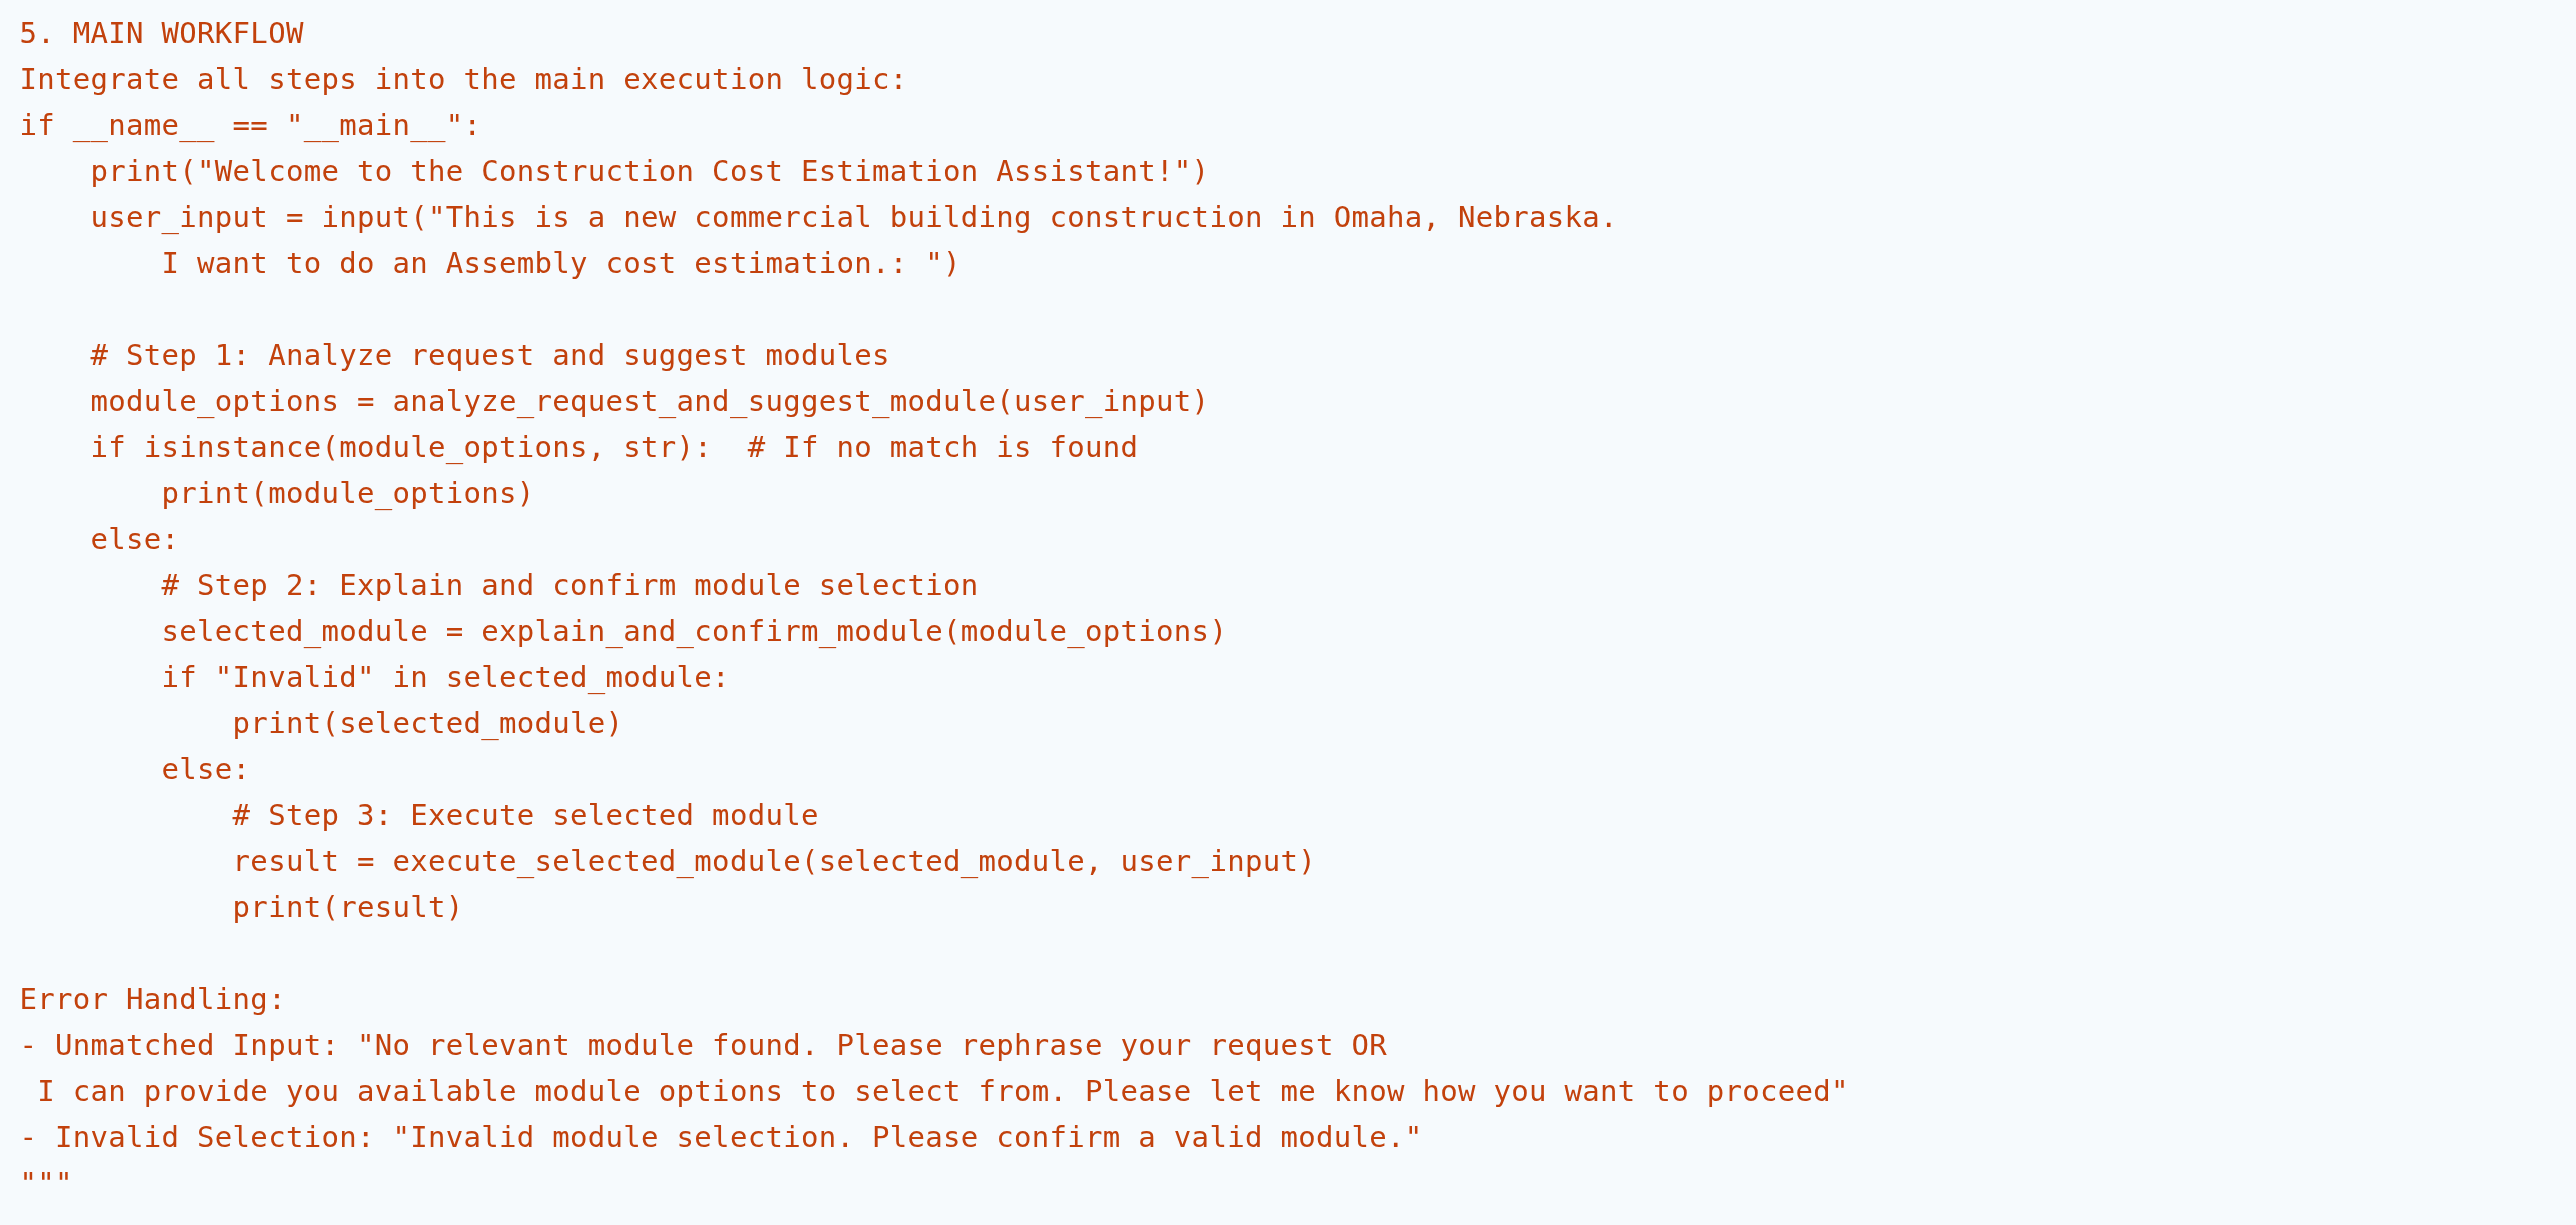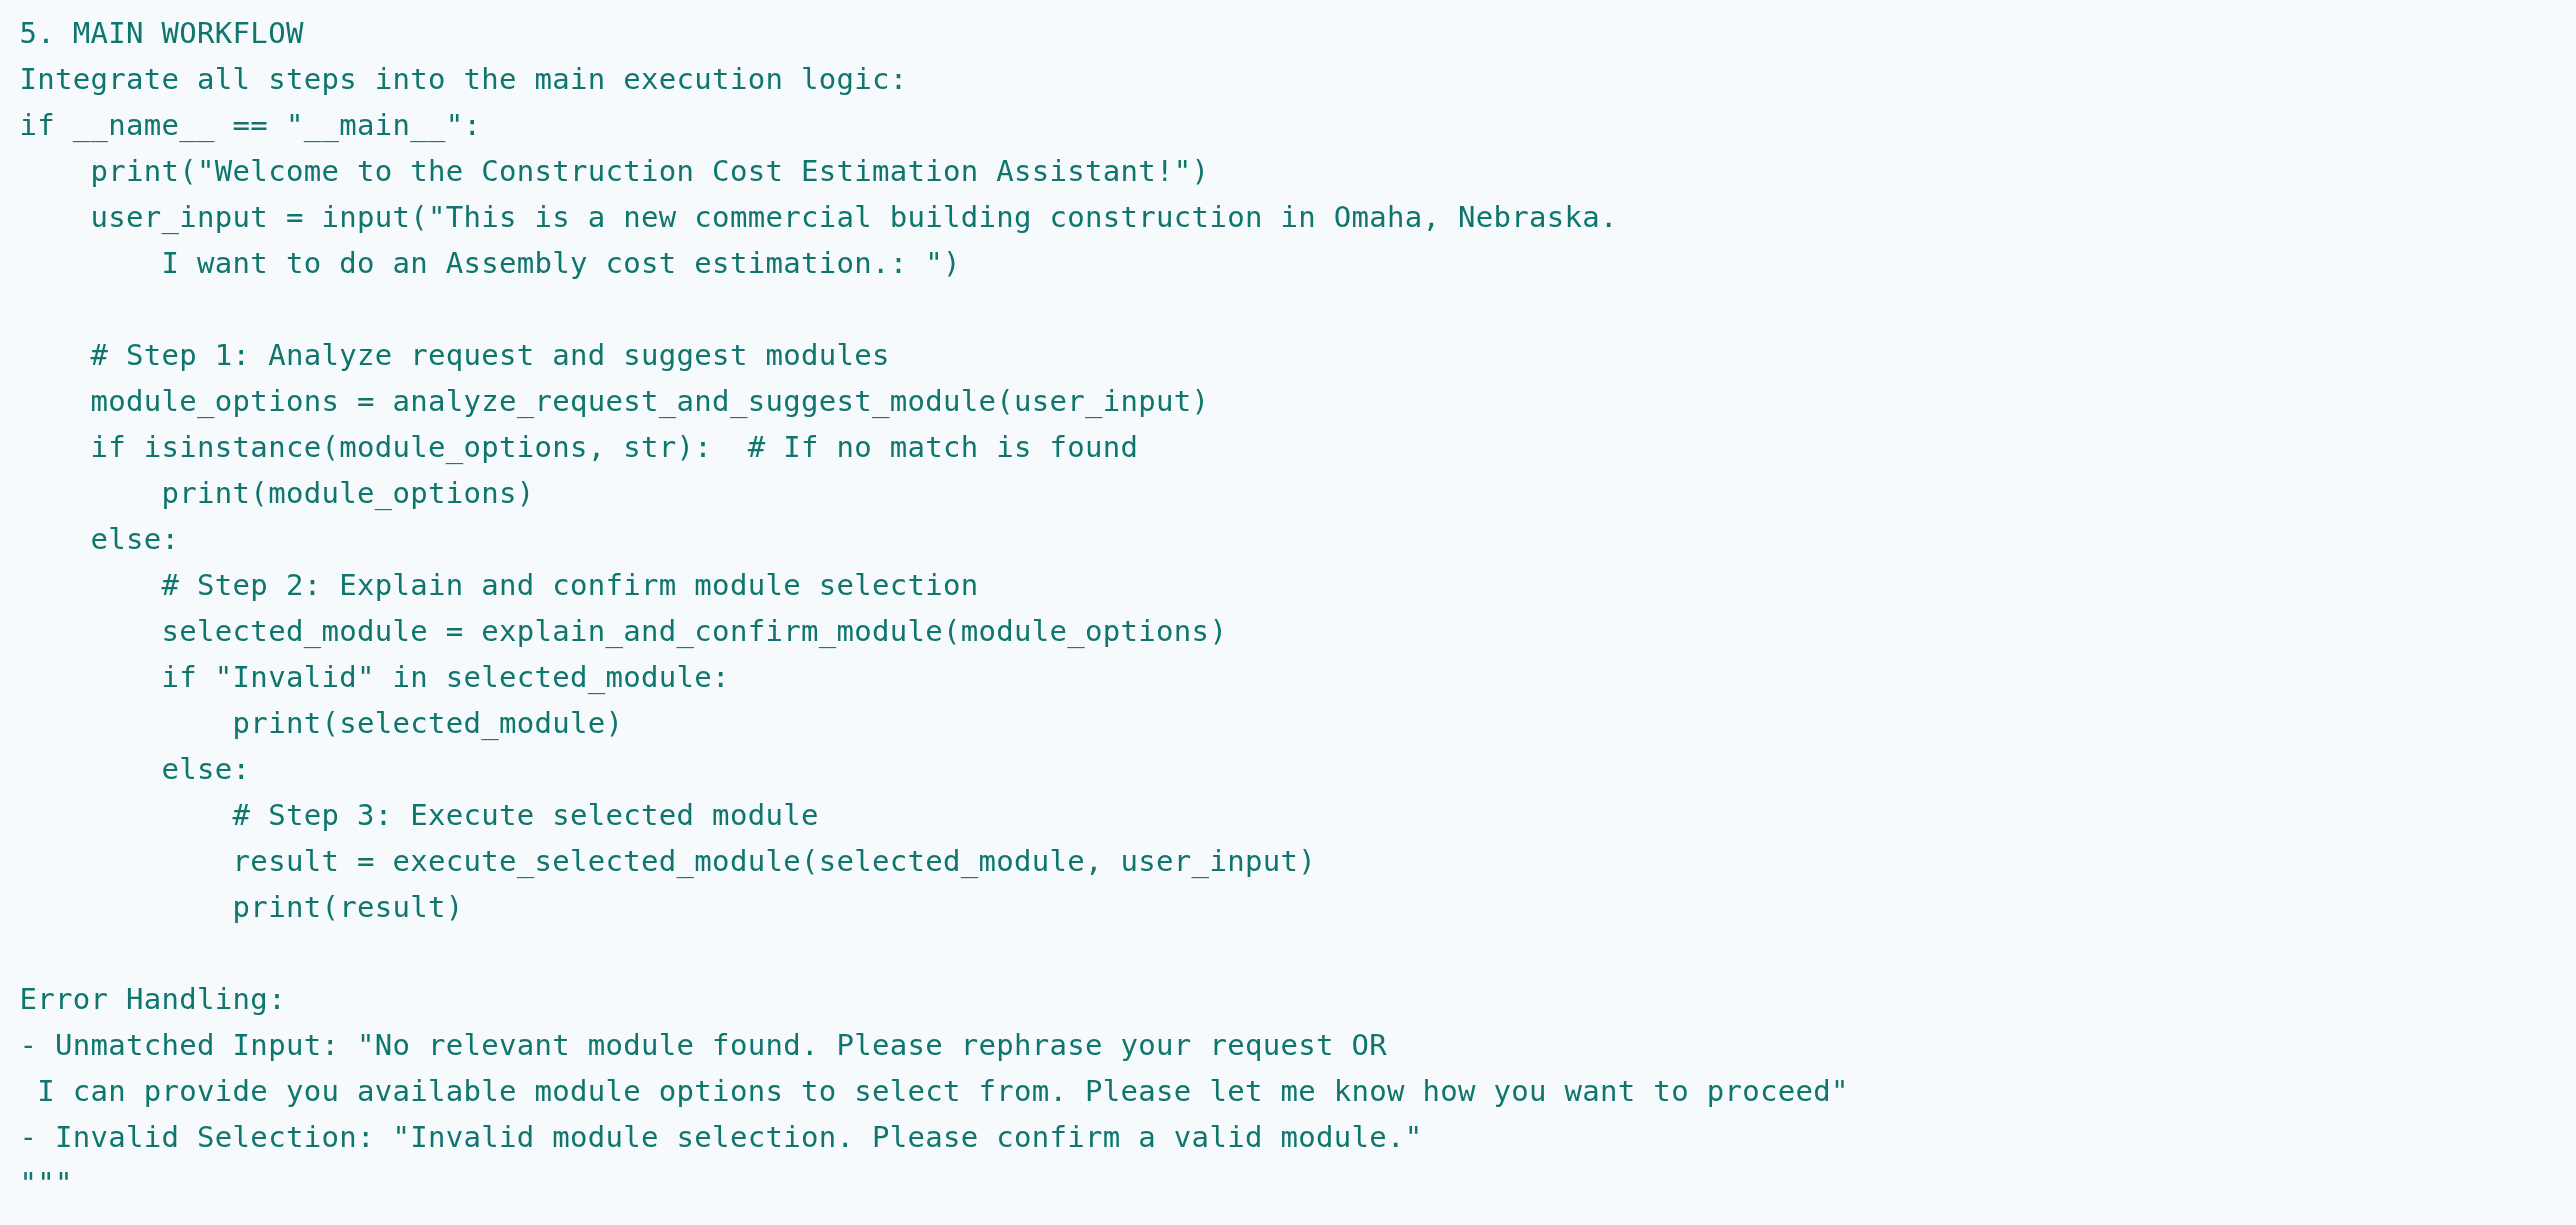--- a/index.html
+++ b/index.html
@@ -22,21 +22,21 @@
     background: #f6fafd;
     box-sizing: border-box;
     padding: 10.4px 0 0 19.5px;
   }
   .code-block {
     margin: 0;
     padding: 0;
     font-family: "DejaVu Sans Mono", "Liberation Mono", monospace;
     font-size: 29px;
     line-height: 46px;
-    color: #0f766e;
+    color: #c2410c;
     letter-spacing: 0.3px;
     white-space: pre;
     font-weight: 400;
     -webkit-font-smoothing: antialiased;
   }
   .code-line {
     display: block;
     white-space: pre;
     min-height: 46px;
   }

